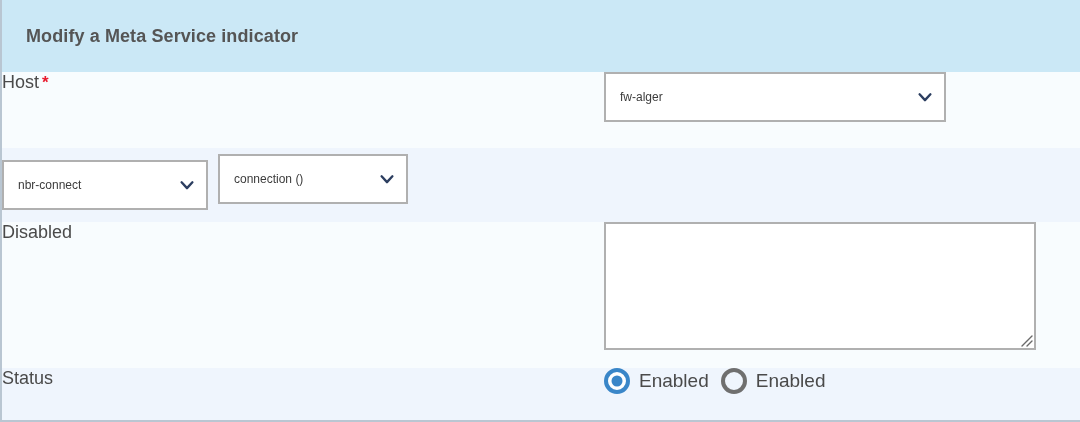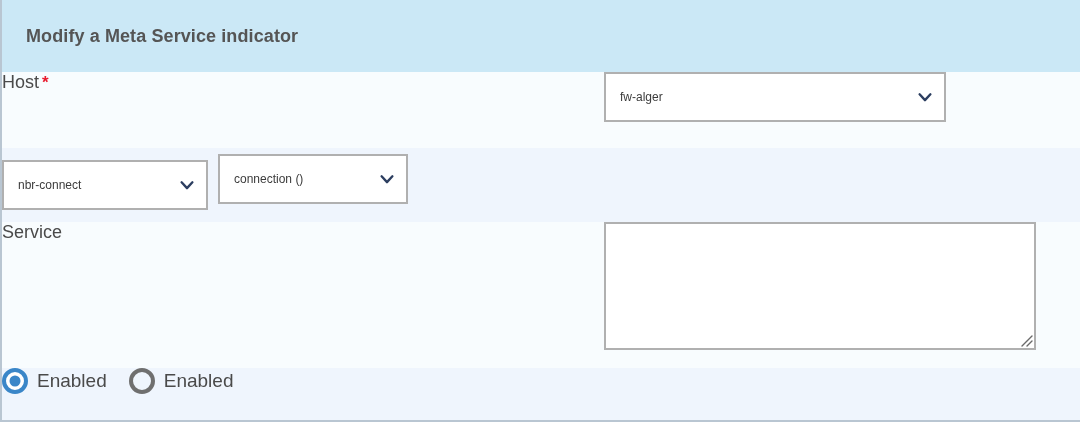--- a/index.html
+++ b/index.html
@@ -137,21 +137,21 @@
     bottom: 1px;
     width: 16px;
     height: 16px;
     pointer-events: none;
   }
 
   
   .radio-group {
     display: flex;
     align-items: center;
-    gap: 22px;
+    gap: 12px;
   }
   .radio-opt {
     display: flex;
     align-items: center;
     gap: 9px;
     cursor: default;
   }
   .radio-mark {
     flex: 0 0 auto;
     width: 26px;
@@ -220,33 +220,36 @@
         <span class="select-value">connection ()</span>
         <svg class="chev" viewBox="0 0 20 20">
           <path d="M4 7 L10 13.5 L16 7" fill="none" stroke="#2c3e60" stroke-width="2.6" stroke-linecap="round" stroke-linejoin="round"></path>
         </svg>
       </div>
     </div>
   </div>
 
   <div class="form-row odd row-comments">
     <div class="row-label">
-      <span>Service</span>
+      <span>Disabled</span>
     </div>
     <div class="row-field">
       <div class="textarea-box">
         <textarea placeholder="" style=""></textarea>
         <svg class="resize-grip" viewBox="0 0 16 16">
           <path d="M15 5 L5 15 M15 10 L10 15" stroke="#6a6a6a" stroke-width="1.4" fill="none" stroke-linecap="round"></path>
         </svg>
       </div>
     </div>
   </div>
 
   <div class="form-row even row-status">
+    <div class="row-label">
+      <span>Status</span>
+    </div>
     <div class="row-field">
       <div class="radio-group">
         <label class="radio-opt">
           <span class="radio-mark on"></span>
           <span class="radio-label">Enabled</span>
         </label>
         <label class="radio-opt">
           <span class="radio-mark off"></span>
           <span class="radio-label">Enabled</span>
         </label>

